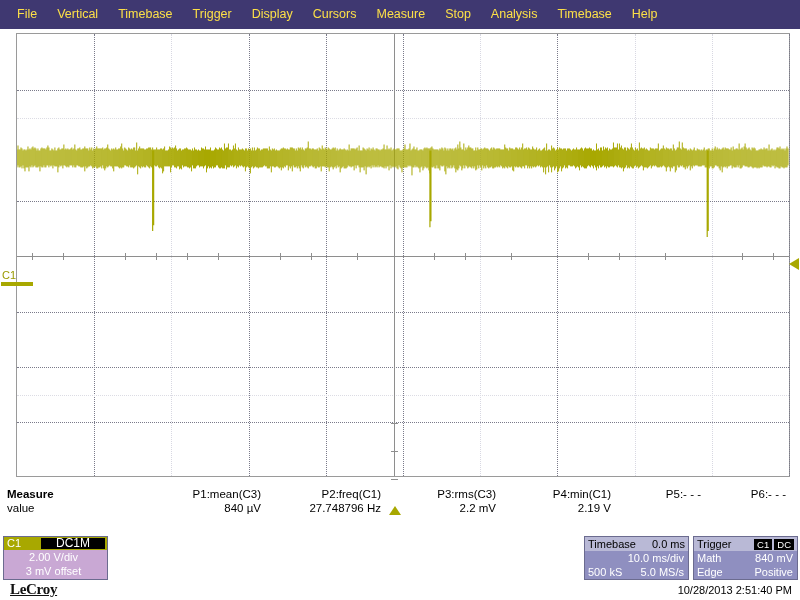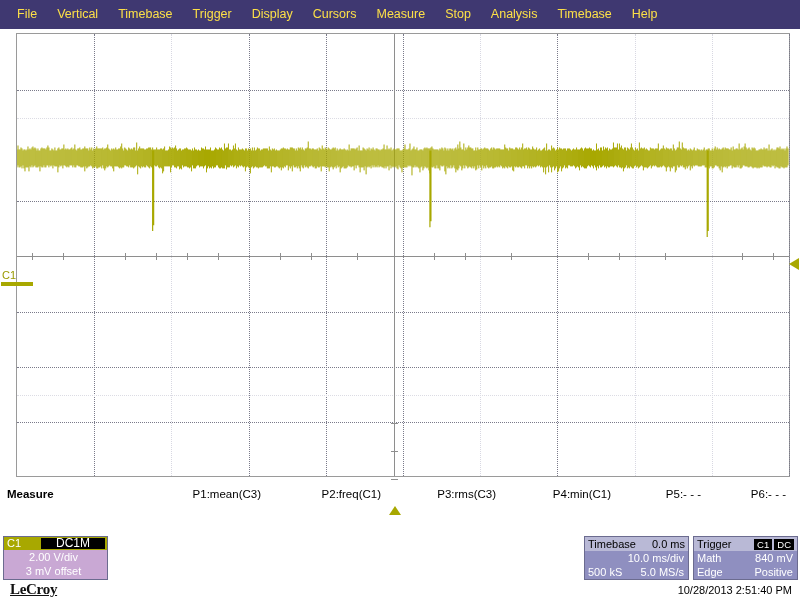--- a/index.html
+++ b/index.html
@@ -216,20 +216,29 @@
     <tbody>
         <tr>
       <td class="mrow-label hdr">Measure</td>
       <td class="mcell">P1:mean(C3)</td>
       <td class="mcell">P2:freq(C1)</td>
       <td class="mcell">P3:rms(C3)</td>
       <td class="mcell">P4:min(C1)</td>
       <td class="mcell">P5:- - -</td>
       <td class="mcell">P6:- - -</td>
     </tr>
+    <tr>
+      <td class="mrow-label">value</td>
+      <td class="mcell">840 µV</td>
+      <td class="mcell">27.748796 Hz</td>
+      <td class="mcell">2.2 mV</td>
+      <td class="mcell">2.19 V</td>
+      <td class="mcell"></td>
+      <td class="mcell"></td>
+    </tr>
   </tbody>
     </table>
 </div>
 
 <div id="chanbox" class="descbox">
   <div class="top">
     <span class="ch">C1</span>
     <span class="cpl">DC1M</span>
   </div>
   <div class="line">2.00 V/div</div>

